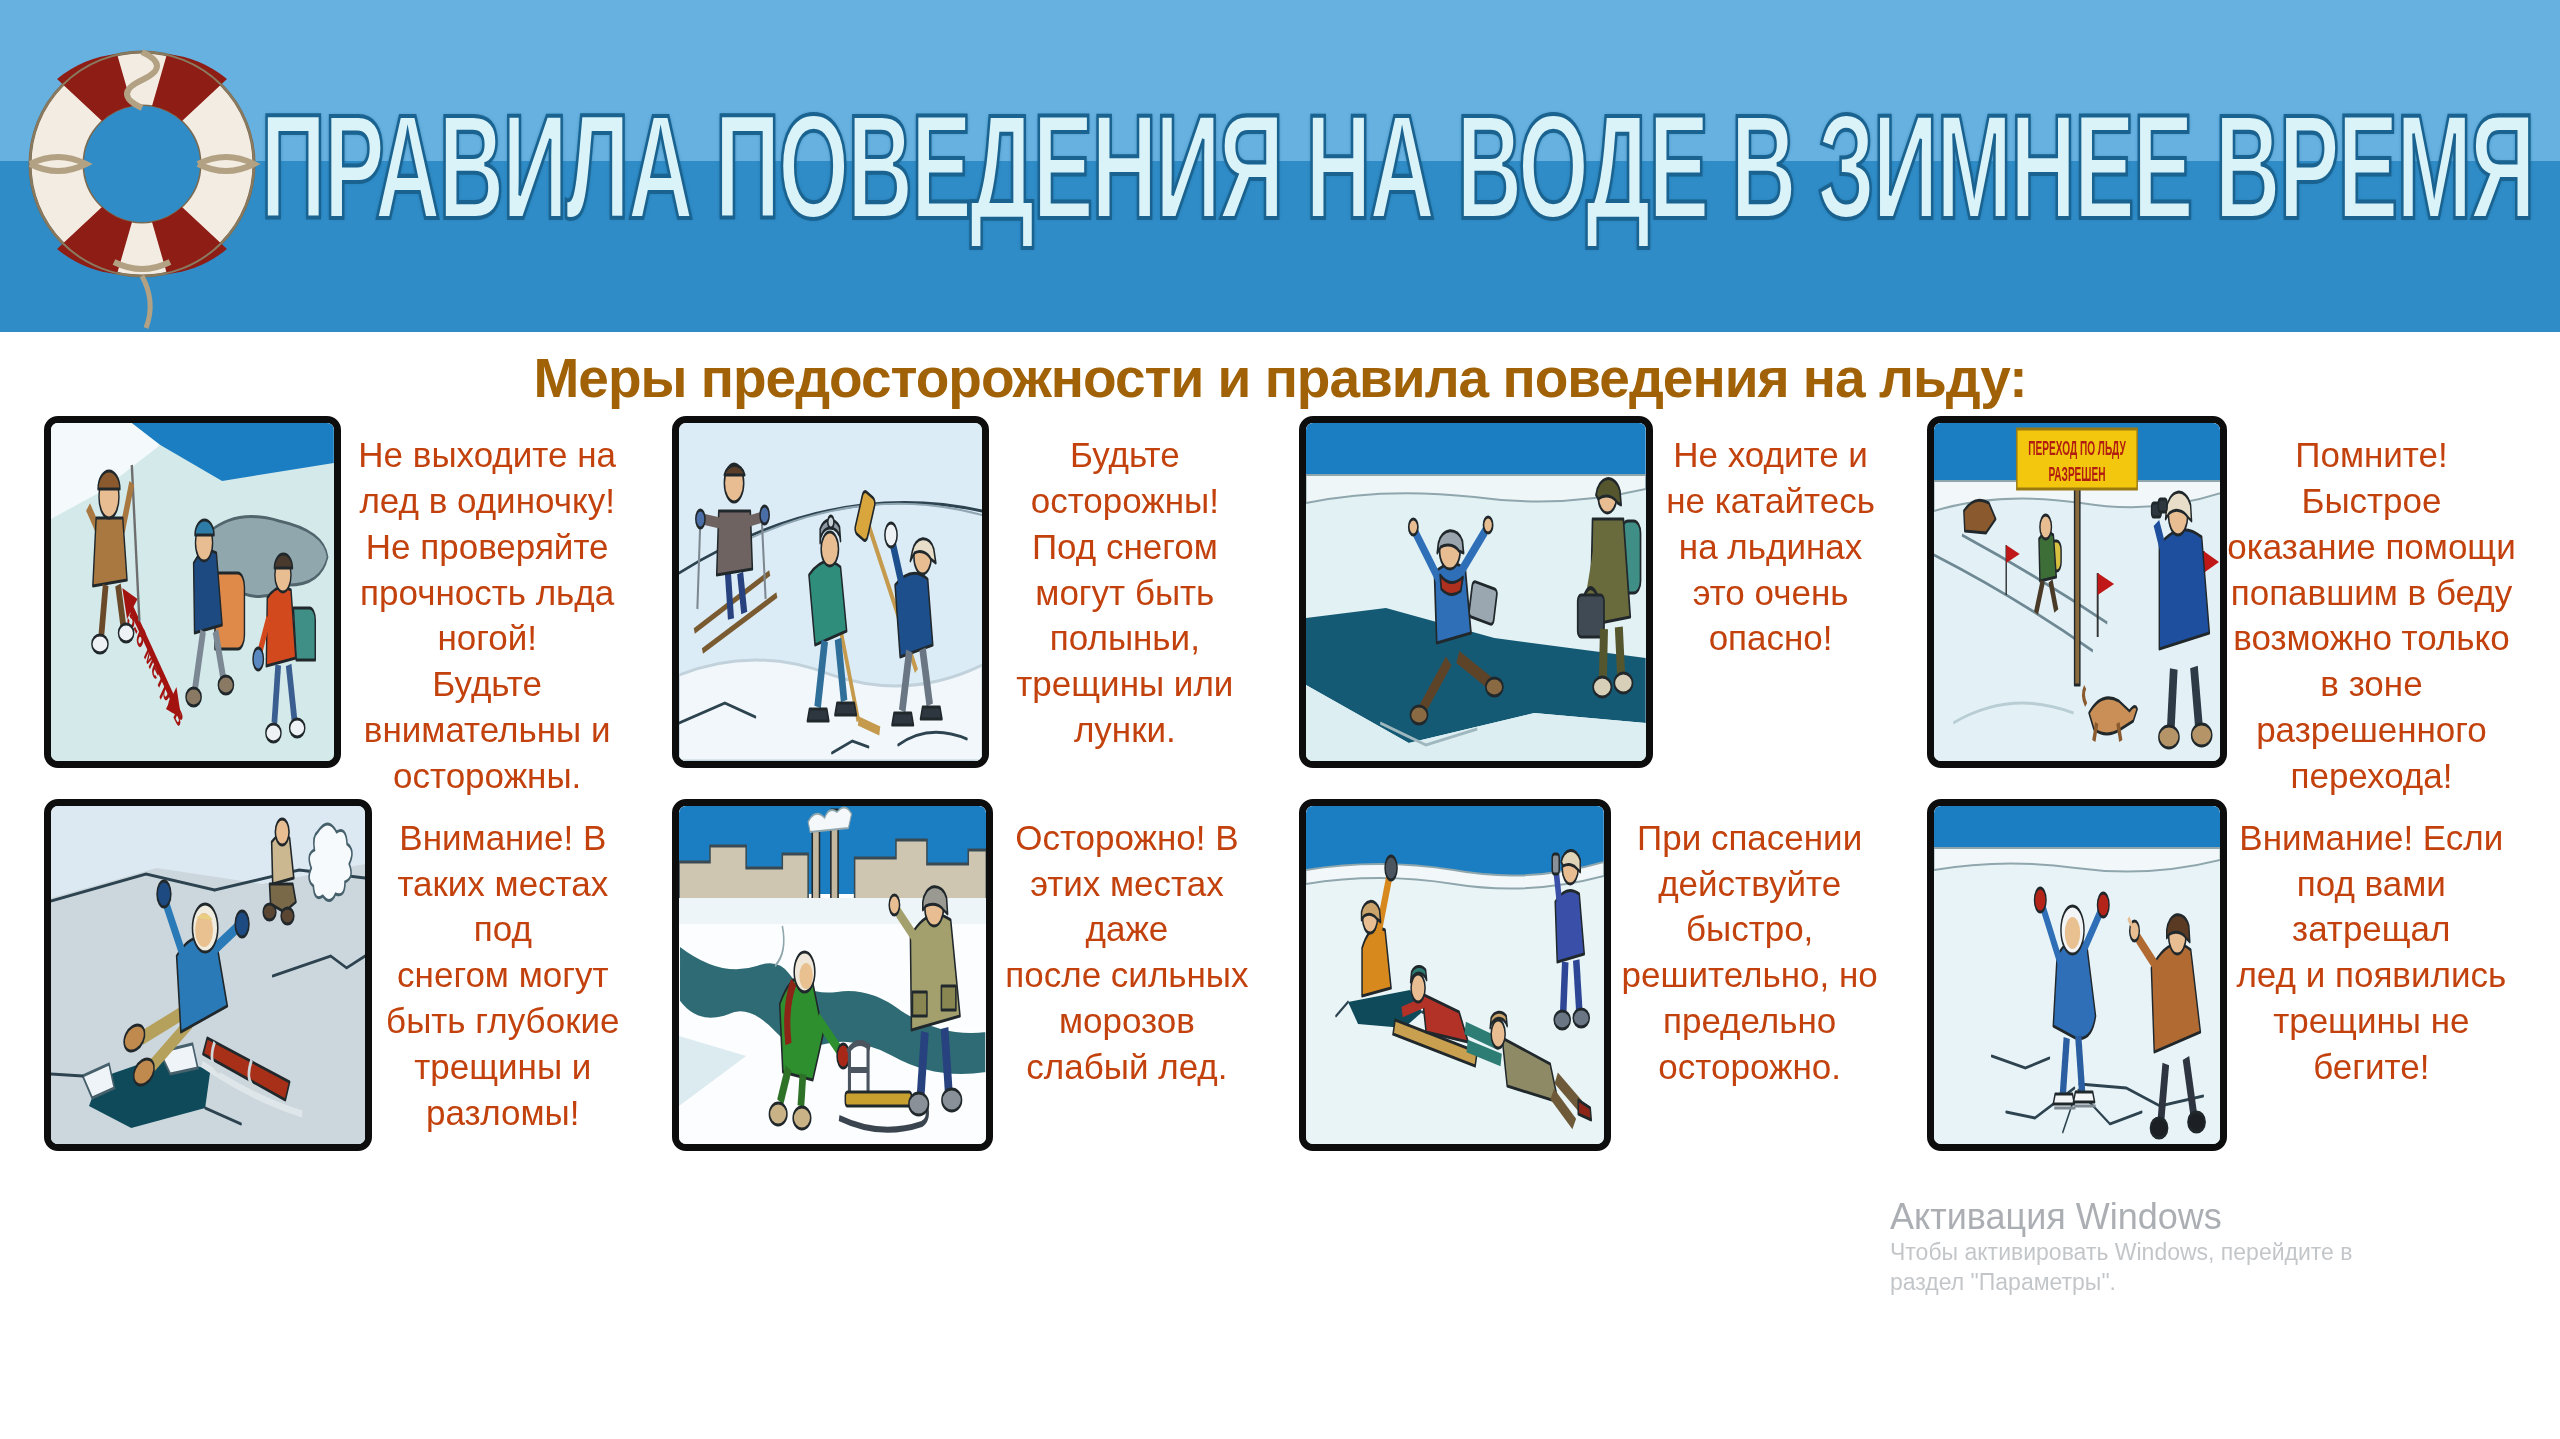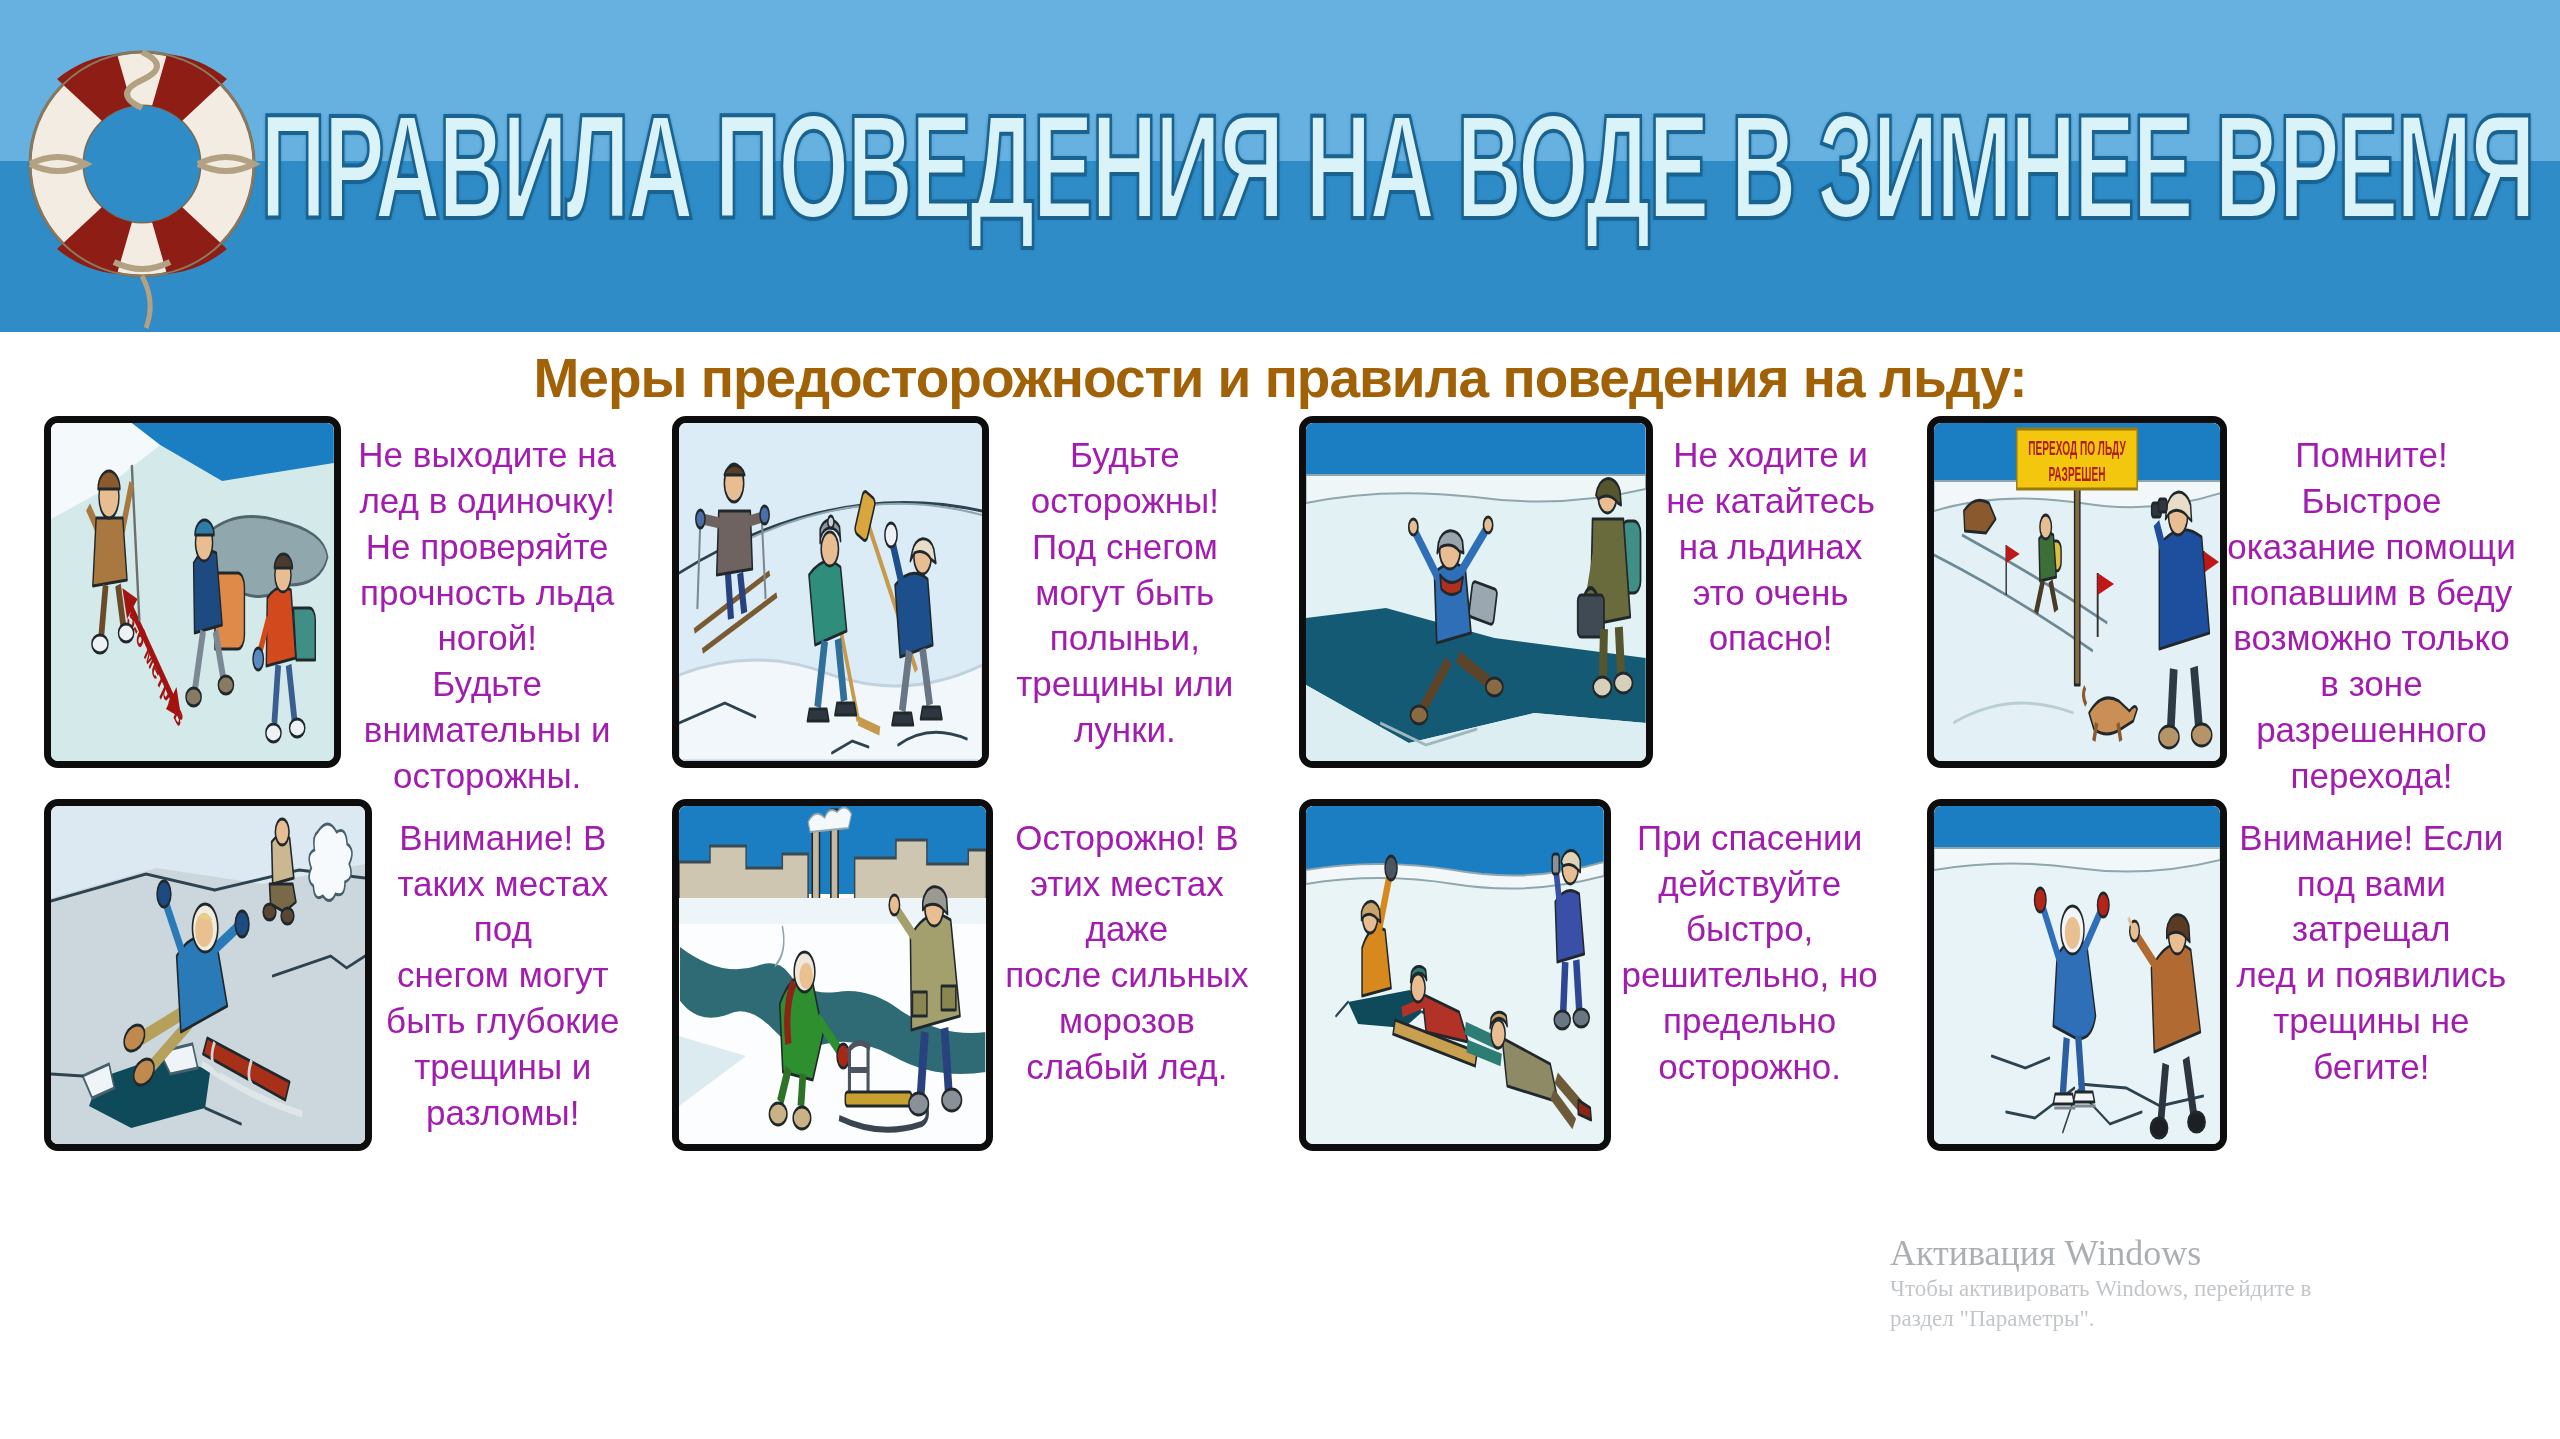--- a/index.html
+++ b/index.html
@@ -32,28 +32,28 @@
     display:grid;grid-template-columns:repeat(4,1fr);
     column-gap:38px;row-gap:0;margin:0 44px;
   }
   .cell{margin:0;display:flex;flex-direction:row;}
   .panel{
     border:7px solid #0d0d0d;border-radius:14px;overflow:hidden;
     background:#dfeef3;height:338px;
   }
   .panel svg{display:block;width:100%;height:338px;}
   .caption{
-    text-align:center;color:#a21caf;font-size:35px;line-height:1.31;
+    text-align:center;color:#c2410c;font-size:35px;line-height:1.31;
     padding-top:16px;min-height:134px;
   }
   .row2 .caption{min-height:0;}
   
   .watermark{
-    position:absolute;left:1890px;top:1232px;z-index:5;pointer-events:none;
-    font-family:Liberation Serif, serif;
+    position:absolute;left:1890px;top:1196px;z-index:5;pointer-events:none;
+    font-family:Liberation Sans, sans-serif;
   }
   .watermark .wm1{font-size:36px;color:rgba(115,122,128,0.60);}
   .watermark .wm2,.watermark .wm3{font-size:23px;color:rgba(130,136,142,0.48);line-height:1.3;}
   
   .o{stroke:#21282c;stroke-width:3;stroke-linejoin:round;stroke-linecap:round;}
   .thin{stroke:#2d4450;stroke-width:3;fill:none;stroke-linecap:round;}
 </style>
 </head>
 <body>
 

